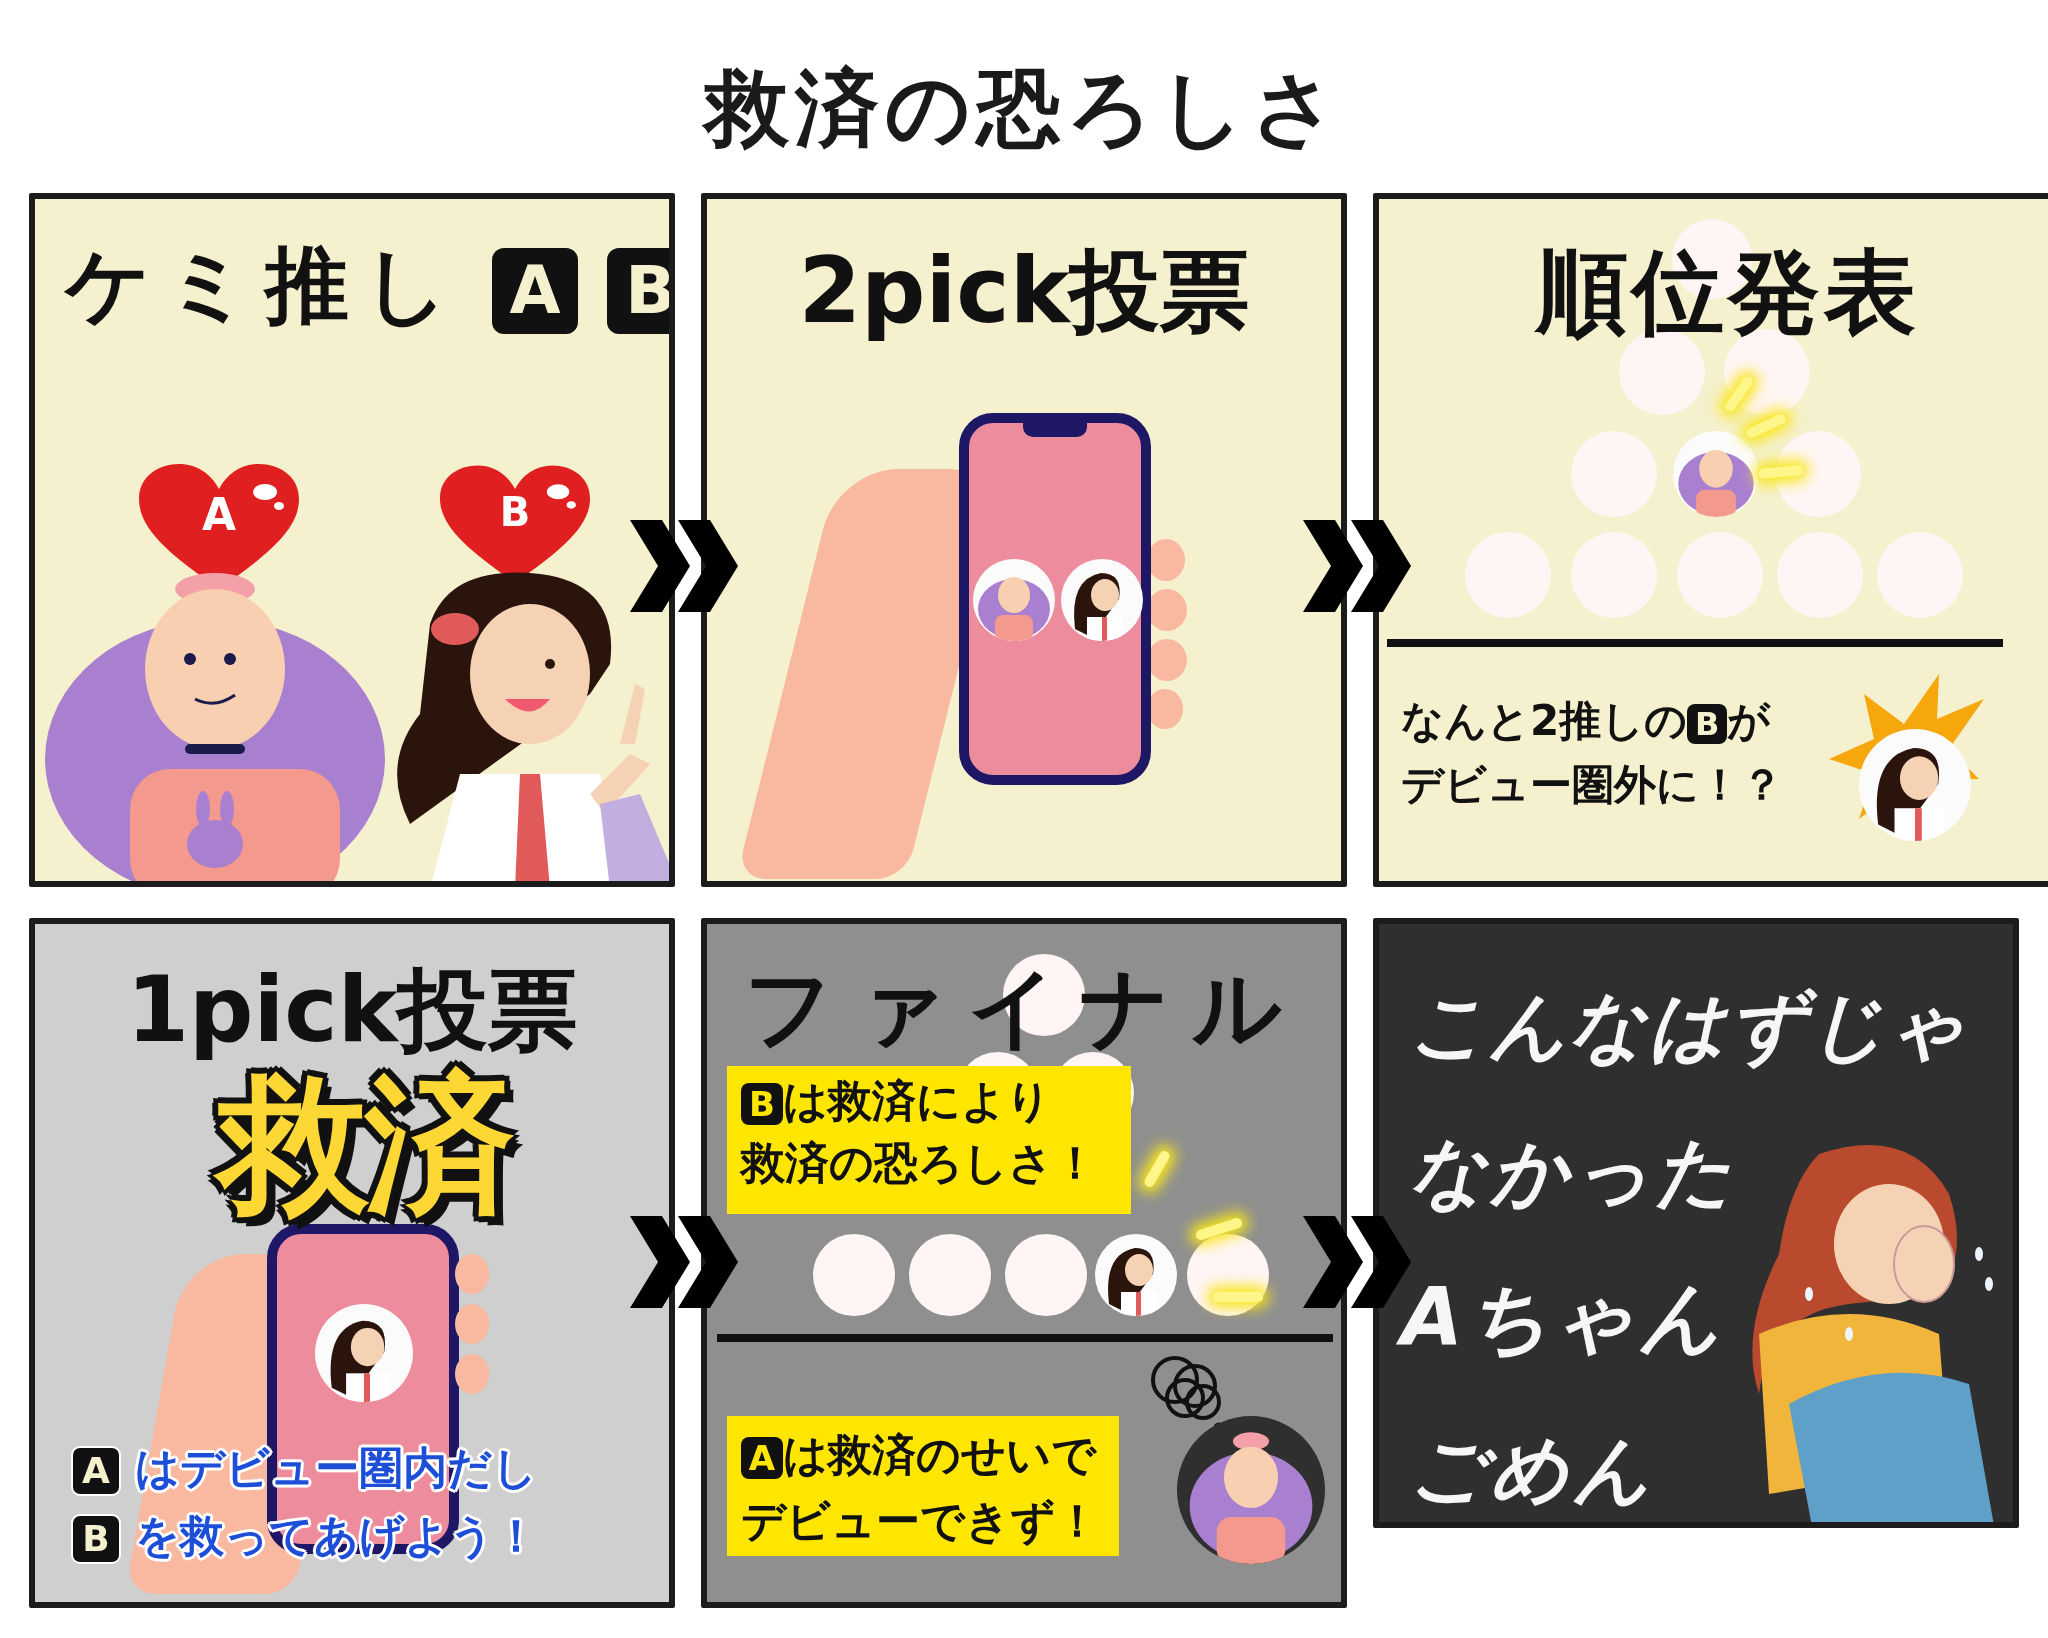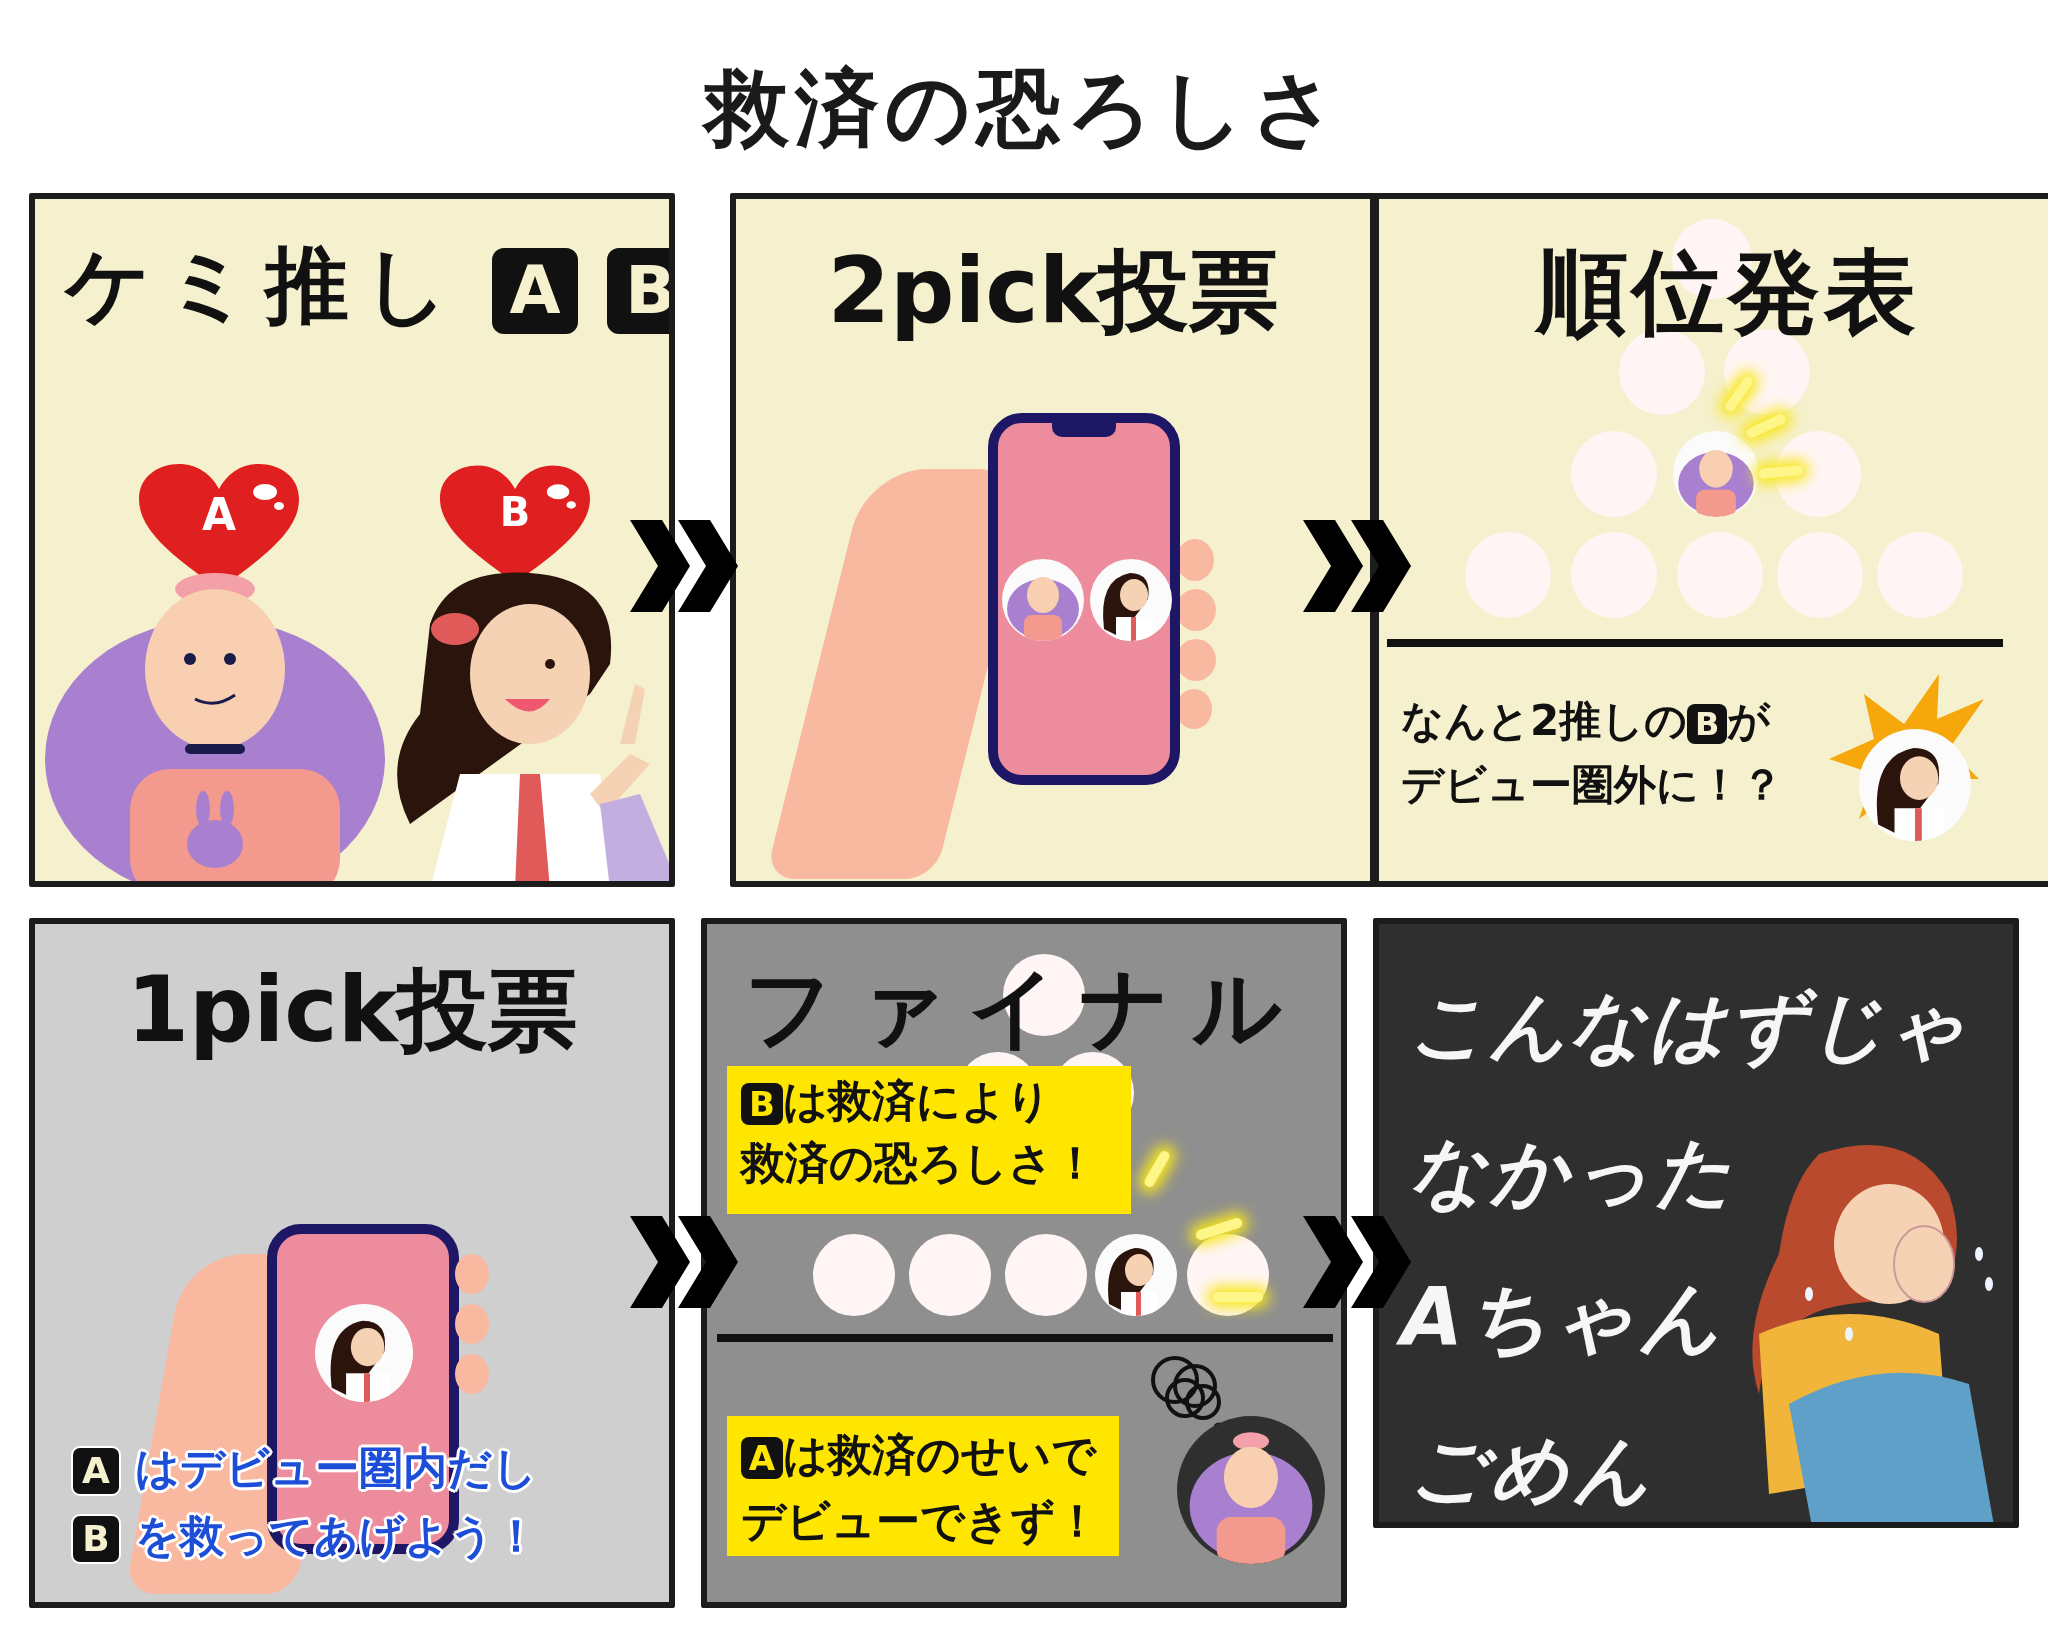--- a/index.html
+++ b/index.html
@@ -76,21 +76,21 @@
     <path d="M200 230 L240 190 L260 200 L215 250Z" fill="#f6d2b5"></path>
     <path d="M210 240 L250 230 L290 325 L220 325Z" fill="#c3aee0"></path>
   </svg>
 </div>
 
 <svg class="arrow" style="left:630px;top:520px;" viewBox="0 0 110 92">
   <path d="M0 0 L32 0 L60 46 L32 92 L0 92 L28 46Z" fill="#000"></path>
   <path d="M48 0 L80 0 L108 46 L80 92 L48 92 L76 46Z" fill="#000"></path>
 </svg>
 
-<div class="panel p-cream" style="left:730px;top:193px;width:646px;height:694px;">
+<div class="panel p-cream" style="left:701px;top:193px;width:646px;height:694px;">
   <div class="ptitle" style="top:42px;font-size:90px;line-height:100px;">2pick投票</div>
 
   <div class="hand" style="left:80px;top:270px;width:170px;height:410px;border-radius:60px 60px 30px 30px;transform:skewX(-14deg);"></div>
   <div class="finger" style="left:440px;top:340px;width:38px;height:42px;"></div>
   <div class="finger" style="left:440px;top:390px;width:40px;height:42px;"></div>
   <div class="finger" style="left:440px;top:440px;width:40px;height:42px;"></div>
   <div class="finger" style="left:440px;top:490px;width:36px;height:40px;"></div>
 
   <div class="phone" style="left:252px;top:214px;width:192px;height:372px;">
     <div class="notch"></div>
@@ -169,20 +169,21 @@
           <path d="M14 70 Q8 20 40 14 Q62 14 58 40 L30 78Z" fill="#2a140c"></path>
           <ellipse cx="44" cy="36" rx="14" ry="16" fill="#f6d2b5"></ellipse>
           <rect x="26" y="58" width="36" height="24" fill="#ffffff"></rect>
           <rect x="41" y="58" width="5" height="24" fill="#e05a5a"></rect>
         </svg>
     </div>
   </div>
   <div class="finger" style="left:420px;top:330px;width:34px;height:40px;"></div>
   <div class="finger" style="left:420px;top:380px;width:34px;height:40px;"></div>
   <div class="finger" style="left:420px;top:430px;width:34px;height:40px;"></div>
+  <div style="position:absolute;left:150px;top:130px;width:360px;text-align:center;font-size:150px;font-weight:bold;line-height:180px;color:#fdd835;letter-spacing:-4px;text-shadow:6px 0 #111,-6px 0 #111,0 6px #111,0 -6px #111,5px 5px #111,-5px -5px #111,5px -5px #111,-5px 5px #111,9px 9px #111;">救済</div>
   <div style="position:absolute;left:36px;top:510px;font-size:44px;line-height:68px;white-space:nowrap;">
     <div>
       <span class="badge" style="width:46px;height:46px;line-height:46px;font-size:36px;border-radius:9px;border:2px solid #fff;">A</span>
       <span class="outline-text">はデビュー圏内だし</span>
     </div>
     <div>
       <span class="badge" style="width:46px;height:46px;line-height:46px;font-size:36px;border-radius:9px;border:2px solid #fff;">B</span>
       <span class="outline-text">を救ってあげよう！</span>
     </div>
   </div>

